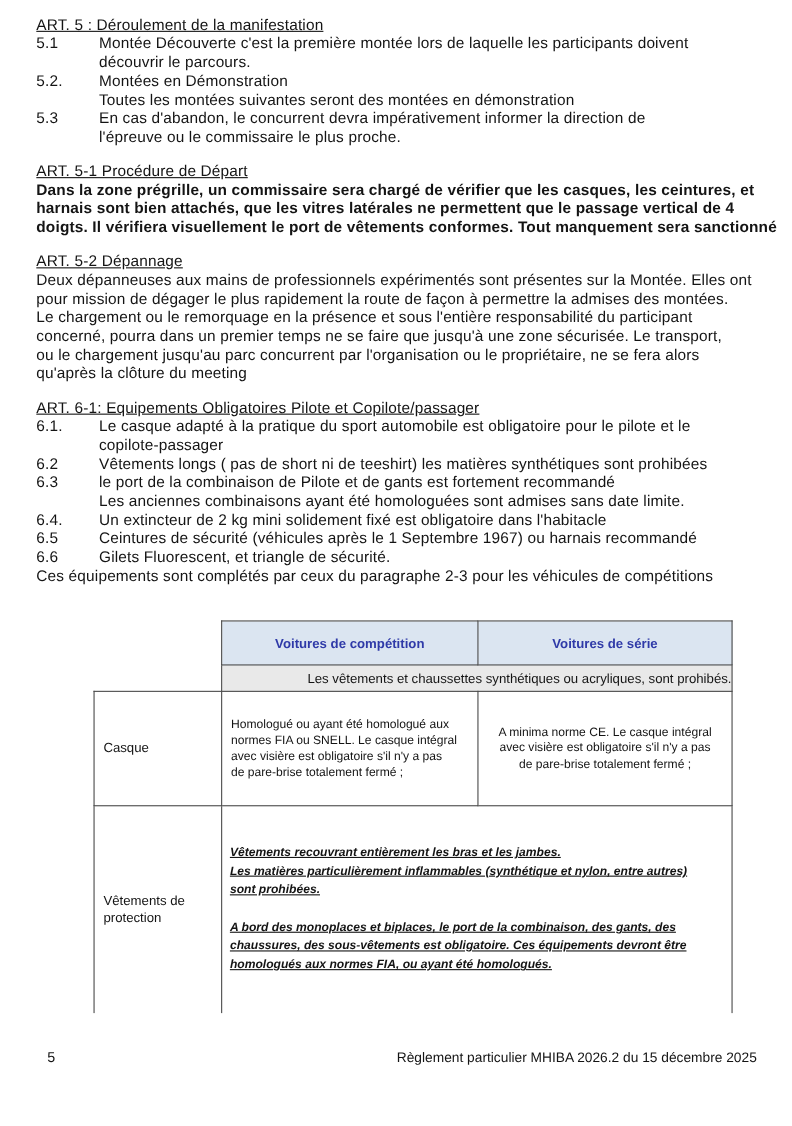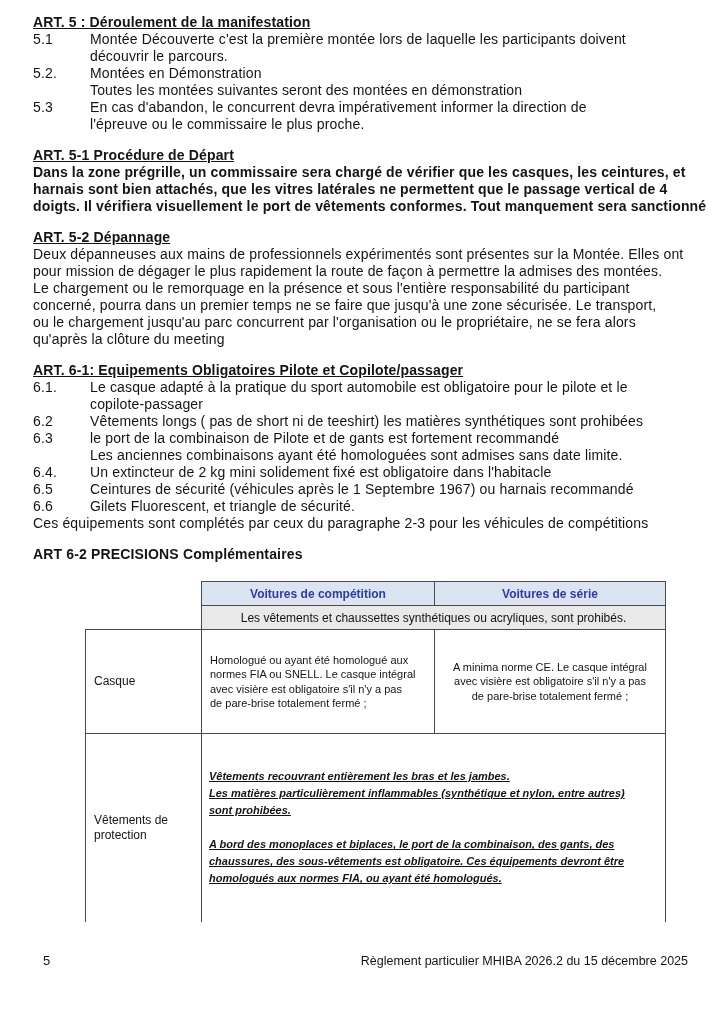--- a/index.html
+++ b/index.html
@@ -10,21 +10,21 @@
     color:#141414;
     position:relative;
     overflow:hidden;
   }
   .page {
     position:absolute; inset:0;
     padding:14px 30px 0 33px;
     box-sizing:border-box;
   }
   .sec-title {
-    font-size:14px; line-height:17px; font-weight:bold;
+    font-size:14px; line-height:17px; font-weight:normal;
     text-decoration:underline;
     letter-spacing:0.15px;
     white-space:nowrap;
   }
   .sec-title.no-underline { text-decoration:none; }
   .gap { height:14px; }
   .bodyline {
     font-size:14px; line-height:17px; letter-spacing:0.15px;
     white-space:nowrap;
   }
@@ -55,26 +55,26 @@
   .reg-table td.blank { border:none; }
   .reg-table .col-label  { width:116px; }
   .reg-table .col-comp   { width:233px; }
   .reg-table .col-serie  { width:231px; }
   .hdr-cell {
     background:#dbe5f1;
     color:#2f3aa8;
     font-weight:bold;
     font-size:12px;
     text-align:center;
-    height:24px;
+    height:40px;
   }
   .sub-cell {
     background:#e9e9e9;
     font-size:12px;
-    text-align:center;
+    text-align:right;
     height:24px;
   }
   .label-cell {
     padding-left:8px !important;
     font-size:12px;
     line-height:15px;
   }
   .casque-row td { height:104px; }
   .cell-lines { padding:0 8px; }
   .cell-line { line-height:14.5px; white-space:nowrap; }
@@ -182,21 +182,20 @@
     </div>
     <div class="item-row">
       <div class="item-num">6.6</div>
       <div class="item-text">Gilets Fluorescent, et triangle de sécurité.</div>
     </div>
   </div>
   <div class="bodyline">Ces équipements sont complétés par ceux du paragraphe 2-3 pour les véhicules de compétitions</div>
 
   <div class="gap"></div>
 
-  <div class="sec-title no-underline">ART 6-2 PRECISIONS Complémentaires</div>
 
   <table class="reg-table">
     <colgroup>
       <col class="col-label">
         <col class="col-comp">
         <col class="col-serie">
     </colgroup>
     <tbody>
         <tr>
       <td class="blank"></td>

